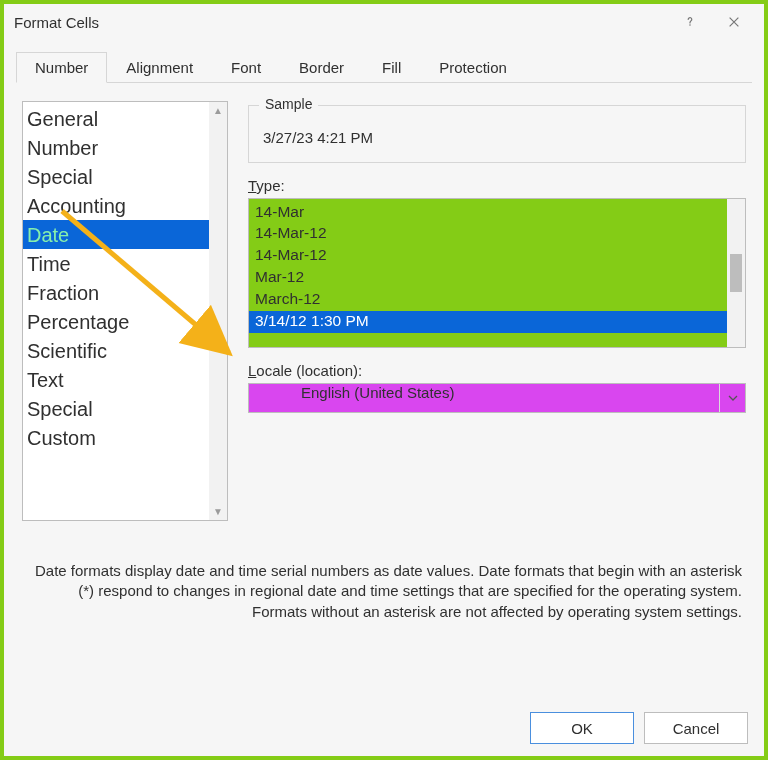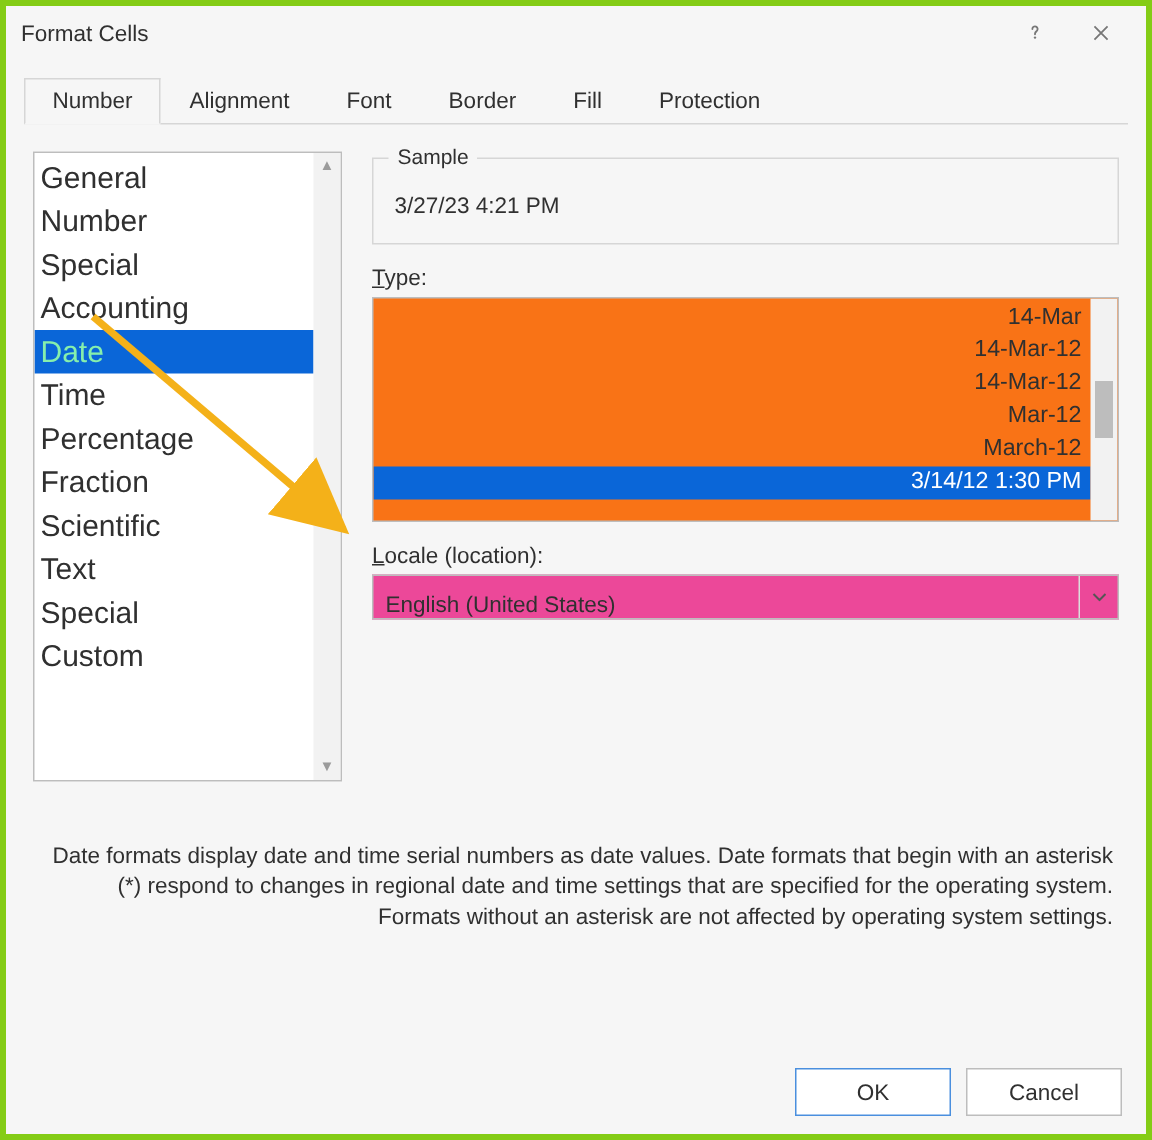--- a/index.html
+++ b/index.html
@@ -104,27 +104,26 @@
   }
   .sample-legend {
     position: absolute;
     top: -10px; left: 10px;
     background: #f6f6f6;
     padding: 0 6px;
     font-size: 14px;
   }
   .type-box {
     border: 1px solid #bdbdbd;
-    background: #f97316;
+    background: #84cc16;
     margin-top: 4px;
     height: 150px;
     position: relative;
     overflow: hidden;
     display: flex;
-    text-align: right;
   }
   .type-items { flex: 1; padding: 2px 0; }
   .type-item {
     padding: 0.5px 6px;
     font-size: 15.5px;
     line-height: 1.35;
     white-space: nowrap;
   }
   .type-item.selected {
     background: #0a66d8;
@@ -137,24 +136,25 @@
   }
   .type-thumb {
     position: absolute;
     top: 55px; left: 3px;
     width: 12px; height: 38px;
     background: #bdbdbd;
   }
   .combo {
     display: flex;
     border: 1px solid #bdbdbd;
-    background: #ec4899;
+    background: #d946ef;
     height: 30px;
     margin-top: 4px;
-    align-items: flex-end;
+    align-items: flex-start;
+    padding-left: 44px;
   }
   .combo-text { flex:1; padding: 0 8px; }
   .combo-btn {
     width: 26px; height: 100%;
     border-left: 1px solid #dcdcdc;
     display:flex; align-items:center; justify-content:center;
   }
   .desc {
     margin: 40px 0 0 0;
     font-size: 15px;
@@ -214,22 +214,22 @@
     <div class="row">
       <div class="col-left">
         <div class="listbox">
           <div class="listbox-items">
             <div class="listbox-item">General</div>
             <div class="listbox-item">Number</div>
             <div class="listbox-item">Special</div>
             <div class="listbox-item">Accounting</div>
             <div class="listbox-item selected">Date</div>
             <div class="listbox-item">Time</div>
+            <div class="listbox-item">Fraction</div>
             <div class="listbox-item">Percentage</div>
-            <div class="listbox-item">Fraction</div>
             <div class="listbox-item">Scientific</div>
             <div class="listbox-item">Text</div>
             <div class="listbox-item">Special</div>
             <div class="listbox-item">Custom</div>
           </div>
           <div class="scroll-track">
             <span class="scroll-arrow">▲</span>
             <span class="scroll-arrow">▼</span>
           </div>
         </div>

